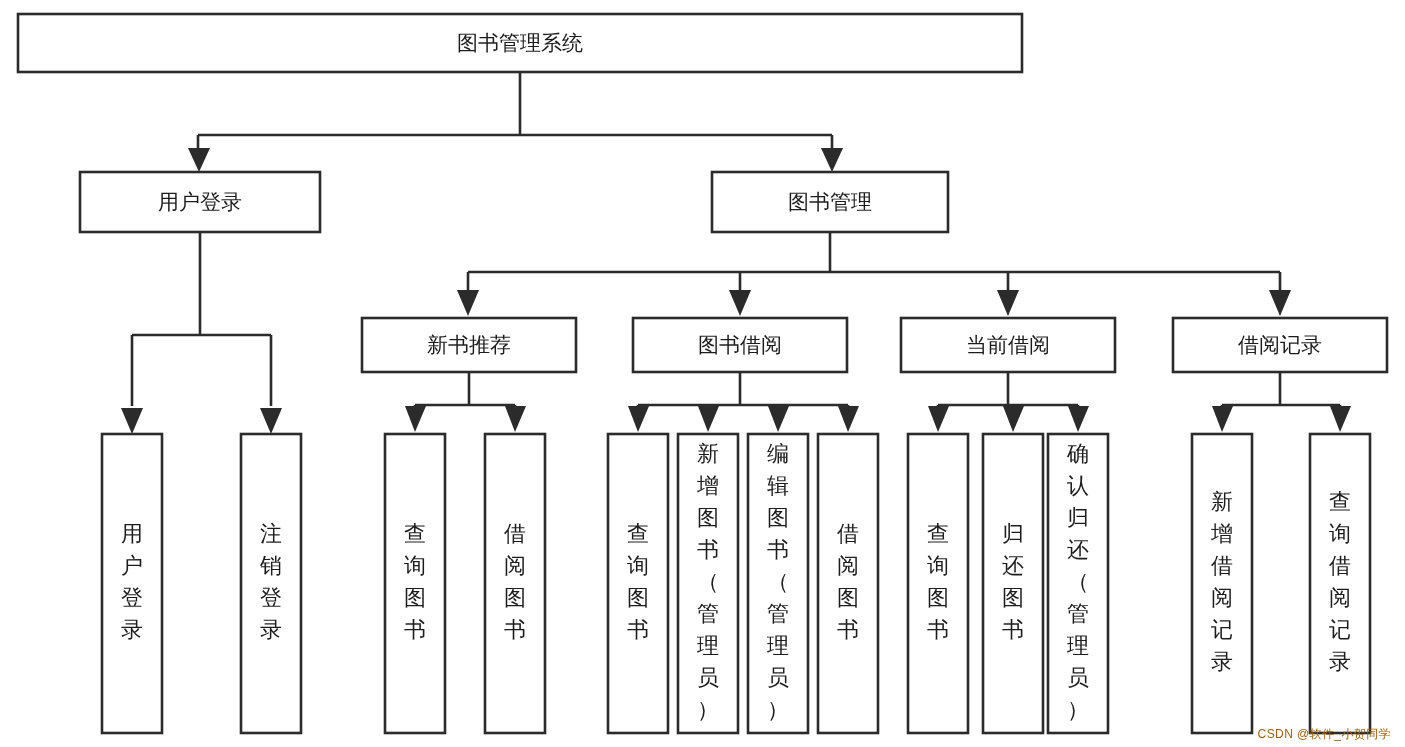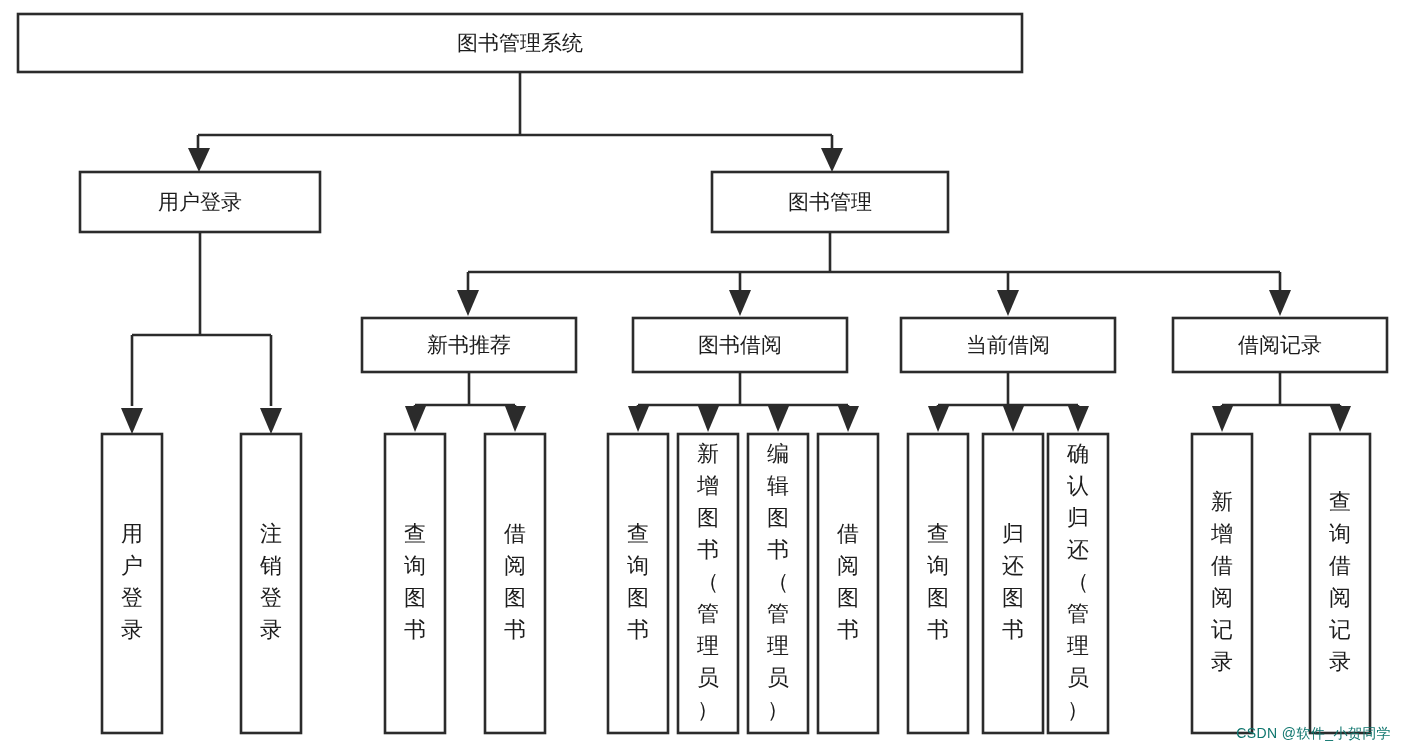--- a/index.html
+++ b/index.html
@@ -54,22 +54,22 @@
     font-family: "Liberation Sans", "DejaVu Sans", sans-serif;
     font-size: 22px;
     fill: #1c1c1c;
     text-anchor: middle;
   }
   .watermark {
     position: absolute;
     right: 14px;
     bottom: 4px;
     font-family: "Liberation Sans", "DejaVu Sans", sans-serif;
-    font-size: 14px;
-    color: #0f766e;
+    font-size: 12px;
+    color: #a16207;
     letter-spacing: 0.4px;
     white-space: nowrap;
     user-select: none;
   }
 </style>
 </head>
 <body>
 
 <div id="diagram-root">
 

